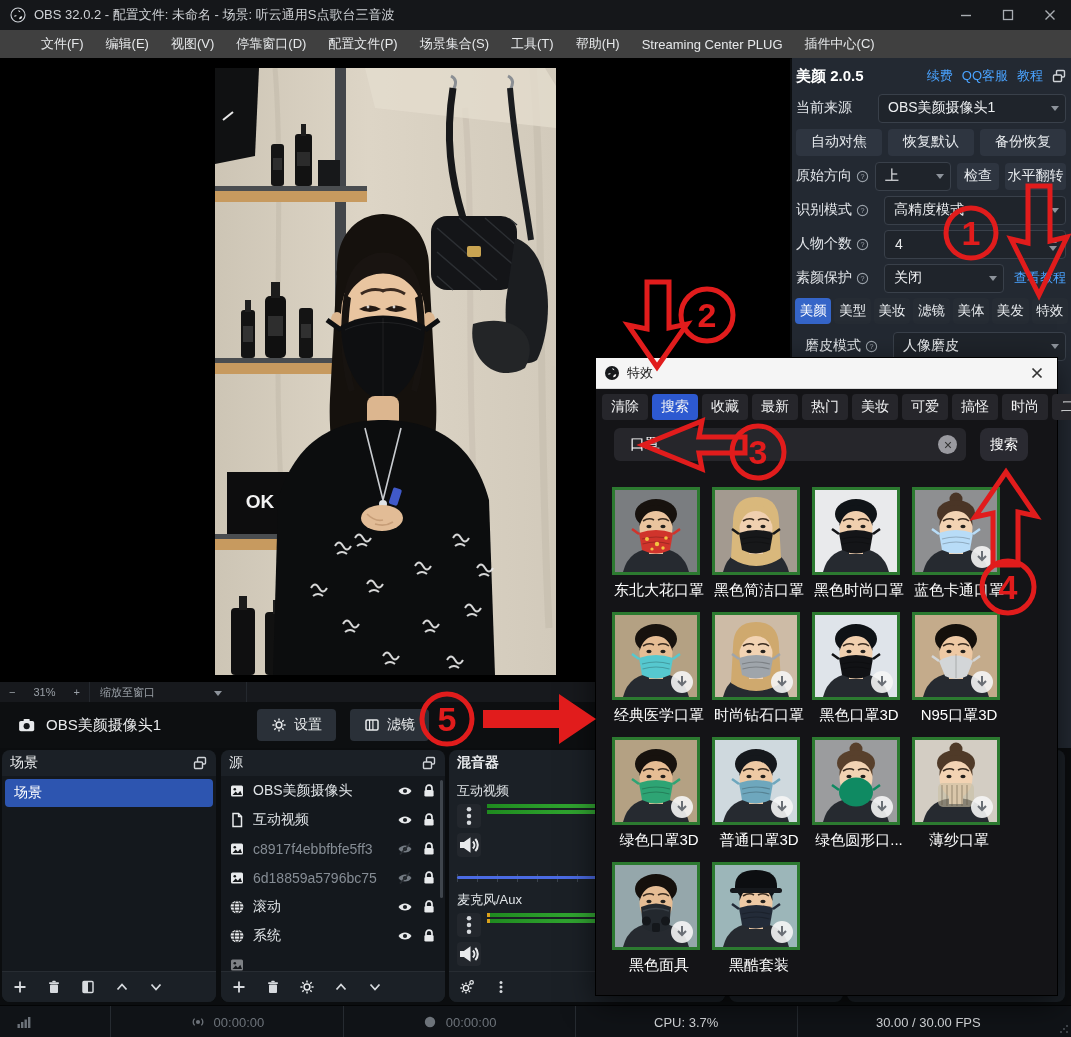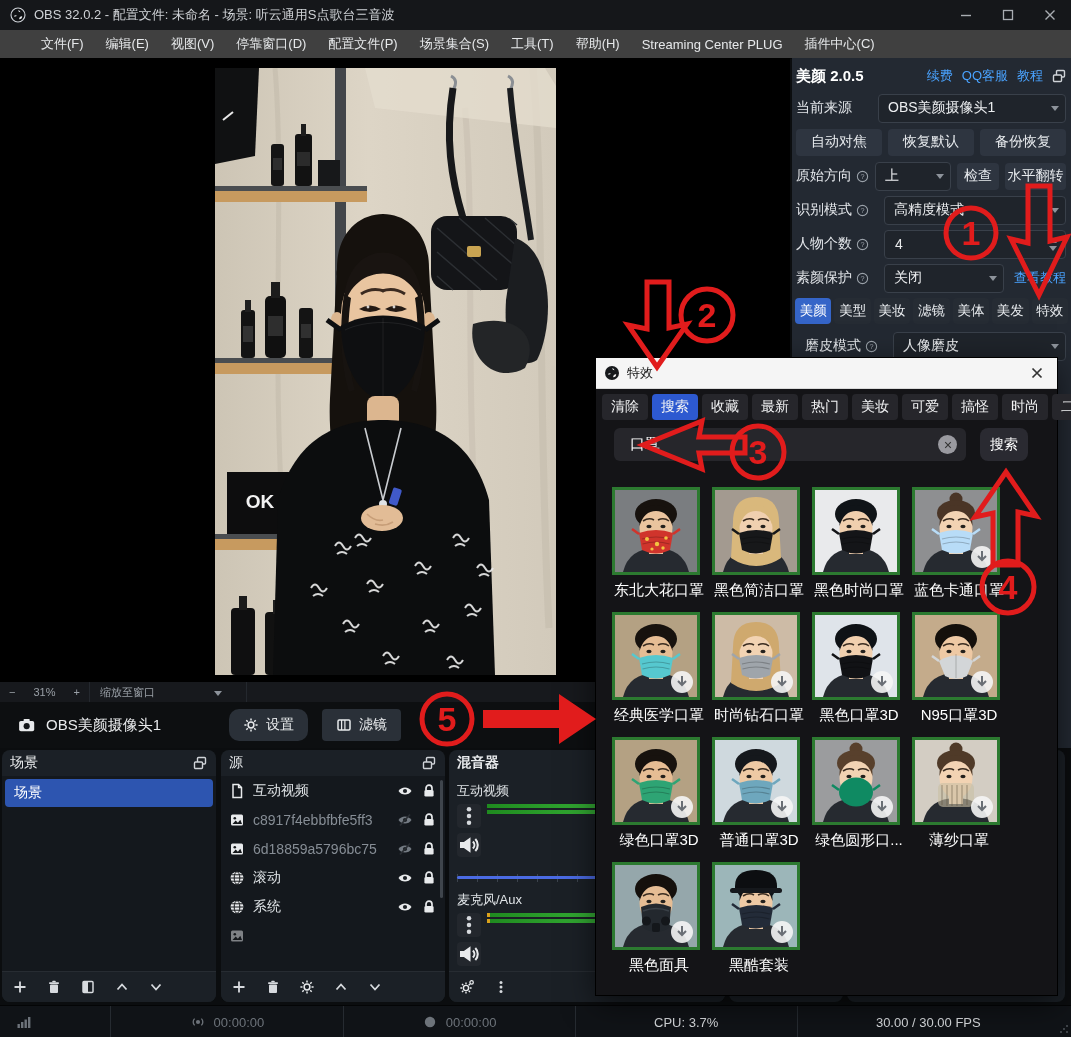--- a/index.html
+++ b/index.html
@@ -295,21 +295,21 @@
 
   <div id="srcbar">
     <span class="icon lg" style="margin-left:18px;">
         <svg viewBox="0 0 16 16">
           <rect x="1" y="4.4" width="13.4" height="9.2" rx="1.6" fill="#e8eaec"></rect>
           <circle cx="7.7" cy="9" r="2.7" fill="#14171a"></circle>
           <rect x="5" y="2.6" width="5.4" height="2.6" rx=".7" fill="#e8eaec"></rect>
         </svg>
       </span>
     <span class="cam-name">OBS美颜摄像头1</span>
-    <span class="bar-btn" style="margin-left:68px;border-radius:10px;">
+    <span class="bar-btn" style="margin-left:96px;">
       <span class="icon">
           <svg viewBox="0 0 16 16">
             <g stroke="#e8eaec" stroke-width="1.5" fill="none">
               <circle cx="8" cy="8" r="2.9"></circle>
               <path d="M8 1.4v2.1M8 12.5v2.1M1.4 8h2.1M12.5 8h2.1M3.3 3.3l1.5 1.5M11.2 11.2l1.5 1.5M12.7 3.3l-1.5 1.5M4.8 11.2l-1.5 1.5"></path>
             </g>
           </svg>
         </span>
       <span>设置</span>
     </span>
@@ -373,20 +373,42 @@
     <div class="dock-hd">
       <span>源</span>
       <span class="icon pop">
           <svg viewBox="0 0 16 16">
             <rect x="5.5" y="2.5" width="8" height="6.5" rx="1" fill="none" stroke="#cfd3d8" stroke-width="1.4"></rect>
             <rect x="2.5" y="7" width="8" height="6.5" rx="1" fill="#1b1f24" stroke="#cfd3d8" stroke-width="1.4"></rect>
           </svg>
         </span>
     </div>
     <div class="dock-body" id="sources-body">
+        <div class="src-row">
+          <span class="icon">
+            <svg viewBox="0 0 16 16">
+              <rect x="2" y="2.5" width="12" height="11" rx="1.5" fill="#e8eaec"></rect>
+              <circle cx="5.8" cy="6.2" r="1.3" fill="#14171a"></circle>
+              <path d="M3.5 12l3.2-3.5 2.2 2.2 2.4-3 1.7 4.3z" fill="#14171a"></path>
+            </svg>
+          </span>
+          <span class="lbl">OBS美颜摄像头</span>
+          <span class="icon">
+            <svg viewBox="0 0 16 16">
+              <path d="M1.5 8c2.8-4.7 10.2-4.7 13 0-2.8 4.7-10.2 4.7-13 0z" fill="#e8eaec"></path>
+              <circle cx="8" cy="8" r="2.1" fill="#1b1f24"></circle>
+            </svg>
+          </span>
+          <span class="icon">
+            <svg viewBox="0 0 16 16">
+              <path d="M5 7V5.2a3 3 0 0 1 6 0V7" fill="none" stroke="#e8eaec" stroke-width="1.7"></path>
+              <rect x="3.4" y="7" width="9.2" height="6.6" rx="1.4" fill="#e8eaec"></rect>
+            </svg>
+          </span>
+        </div>
         <div class="src-row">
           <span class="icon">
             <svg viewBox="0 0 16 16">
               <path d="M4 1.5h5.5L12.5 4.5v10H4z" fill="none" stroke="#e8eaec" stroke-width="1.5"></path>
               <path d="M9.5 1.5v3h3" fill="none" stroke="#e8eaec" stroke-width="1.3"></path>
             </svg>
           </span>
           <span class="lbl">互动视频</span>
           <span class="icon">
             <svg viewBox="0 0 16 16">

